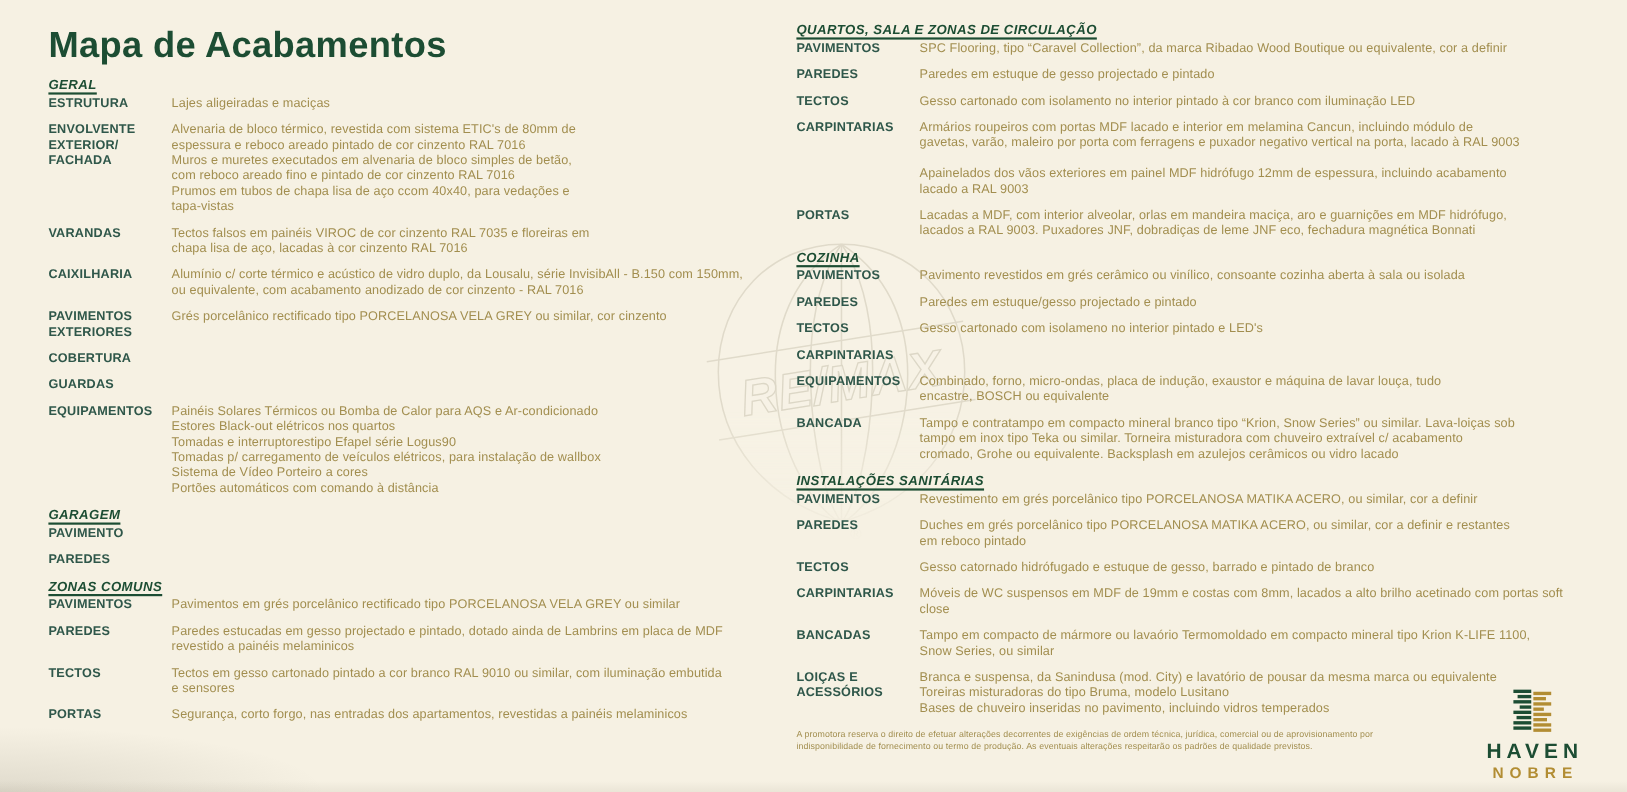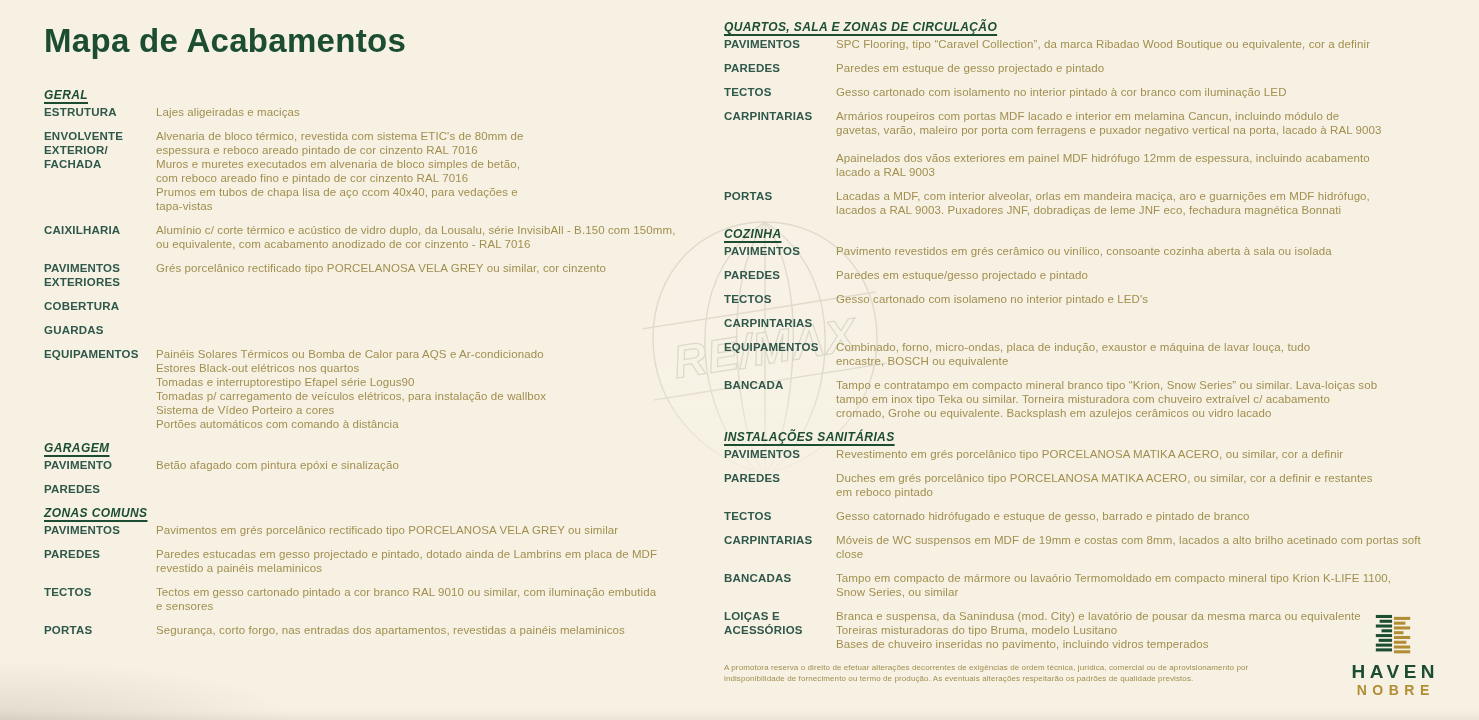--- a/index.html
+++ b/index.html
@@ -17,21 +17,21 @@
     background:var(--bg);
     font-family:"Liberation Sans","DejaVu Sans",sans-serif;
     overflow:hidden;
   }
   .page-title{
     position:absolute;left:44px;top:22px;
     font-size:33px;font-weight:700;color:var(--accent-green);
     letter-spacing:.3px;
   }
   .col{position:absolute;}
-  .col-left{left:44px;top:88px;width:660px;}
+  .col-left{left:44px;top:70px;width:660px;}
   .col-right{left:724px;top:20px;width:722px;}
   .section-heading{
     font-size:12px;font-weight:700;color:var(--accent-green);
     letter-spacing:.4px;
     text-decoration:underline;
     text-decoration-thickness:1.5px;
     text-underline-offset:3px;
     margin:10px 0 3px 0;
     line-height:14px;
     font-style:italic;
@@ -46,21 +46,21 @@
   .spec-value{
     flex:1;
     font-size:11.5px;color:var(--gold);
     line-height:14px;white-space:pre-line;letter-spacing:.1px;
   }
   .disclaimer{
     position:absolute;left:724px;top:663px;width:548px;
     font-size:8px;color:var(--gold);line-height:10.5px;letter-spacing:.1px;
   }
   .logo{
-    position:absolute;right:26px;bottom:24px;width:120px;
+    position:absolute;right:26px;bottom:12px;width:120px;
     display:flex;flex-direction:column;align-items:center;text-align:center;
   }
   .logo-mark{margin-bottom:5px;}
   .logo-brand{
     font-size:19px;font-weight:800;color:var(--accent-green);
     letter-spacing:4.5px;line-height:20px;text-indent:4.5px;
   }
   .logo-sub{
     font-size:14px;font-weight:600;color:var(--logo-gold);
     letter-spacing:5.5px;line-height:12px;margin-top:2px;text-indent:5.5px;
@@ -121,20 +121,25 @@
 EXTERIOR/
 FACHADA</div>
         <div class="spec-value">Alvenaria de bloco térmico, revestida com sistema ETIC's de 80mm de
 espessura e reboco areado pintado de cor cinzento RAL 7016
 Muros e muretes executados em alvenaria de bloco simples de betão,
 com reboco areado fino e pintado de cor cinzento RAL 7016
 Prumos em tubos de chapa lisa de aço ccom 40x40, para vedações e
 tapa-vistas</div>
       </div>
       <div class="spec-row">
+        <div class="spec-label">VARANDAS</div>
+        <div class="spec-value">Tectos falsos em painéis VIROC de cor cinzento RAL 7035 e floreiras em
+chapa lisa de aço, lacadas à cor cinzento RAL 7016</div>
+      </div>
+      <div class="spec-row">
         <div class="spec-label">CAIXILHARIA</div>
         <div class="spec-value">Alumínio c/ corte térmico e acústico de vidro duplo, da Lousalu, série InvisibAll - B.150 com 150mm,
 ou equivalente, com acabamento anodizado de cor cinzento - RAL 7016</div>
       </div>
       <div class="spec-row">
         <div class="spec-label">PAVIMENTOS
 EXTERIORES</div>
         <div class="spec-value">Grés porcelânico rectificado tipo PORCELANOSA VELA GREY ou similar, cor cinzento</div>
       </div>
       <div class="spec-row">
@@ -150,21 +155,20 @@
 Tomadas e interruptorestipo Efapel série Logus90
 Tomadas p/ carregamento de veículos elétricos, para instalação de wallbox
 Sistema de Vídeo Porteiro a cores
 Portões automáticos com comando à distância</div>
       </div>
     </div>
     <div class="section">
       <h3 class="section-heading">GARAGEM</h3>
       <div class="spec-row">
         <div class="spec-label">PAVIMENTO</div>
-        <div class="spec-value">Betão afagado com pintura epóxi e sinalização</div>
       </div>
       <div class="spec-row">
         <div class="spec-label">PAREDES</div>
       </div>
     </div>
     <div class="section">
       <h3 class="section-heading">ZONAS COMUNS</h3>
       <div class="spec-row">
         <div class="spec-label">PAVIMENTOS</div>
         <div class="spec-value">Pavimentos em grés porcelânico rectificado tipo PORCELANOSA VELA GREY ou similar</div>

